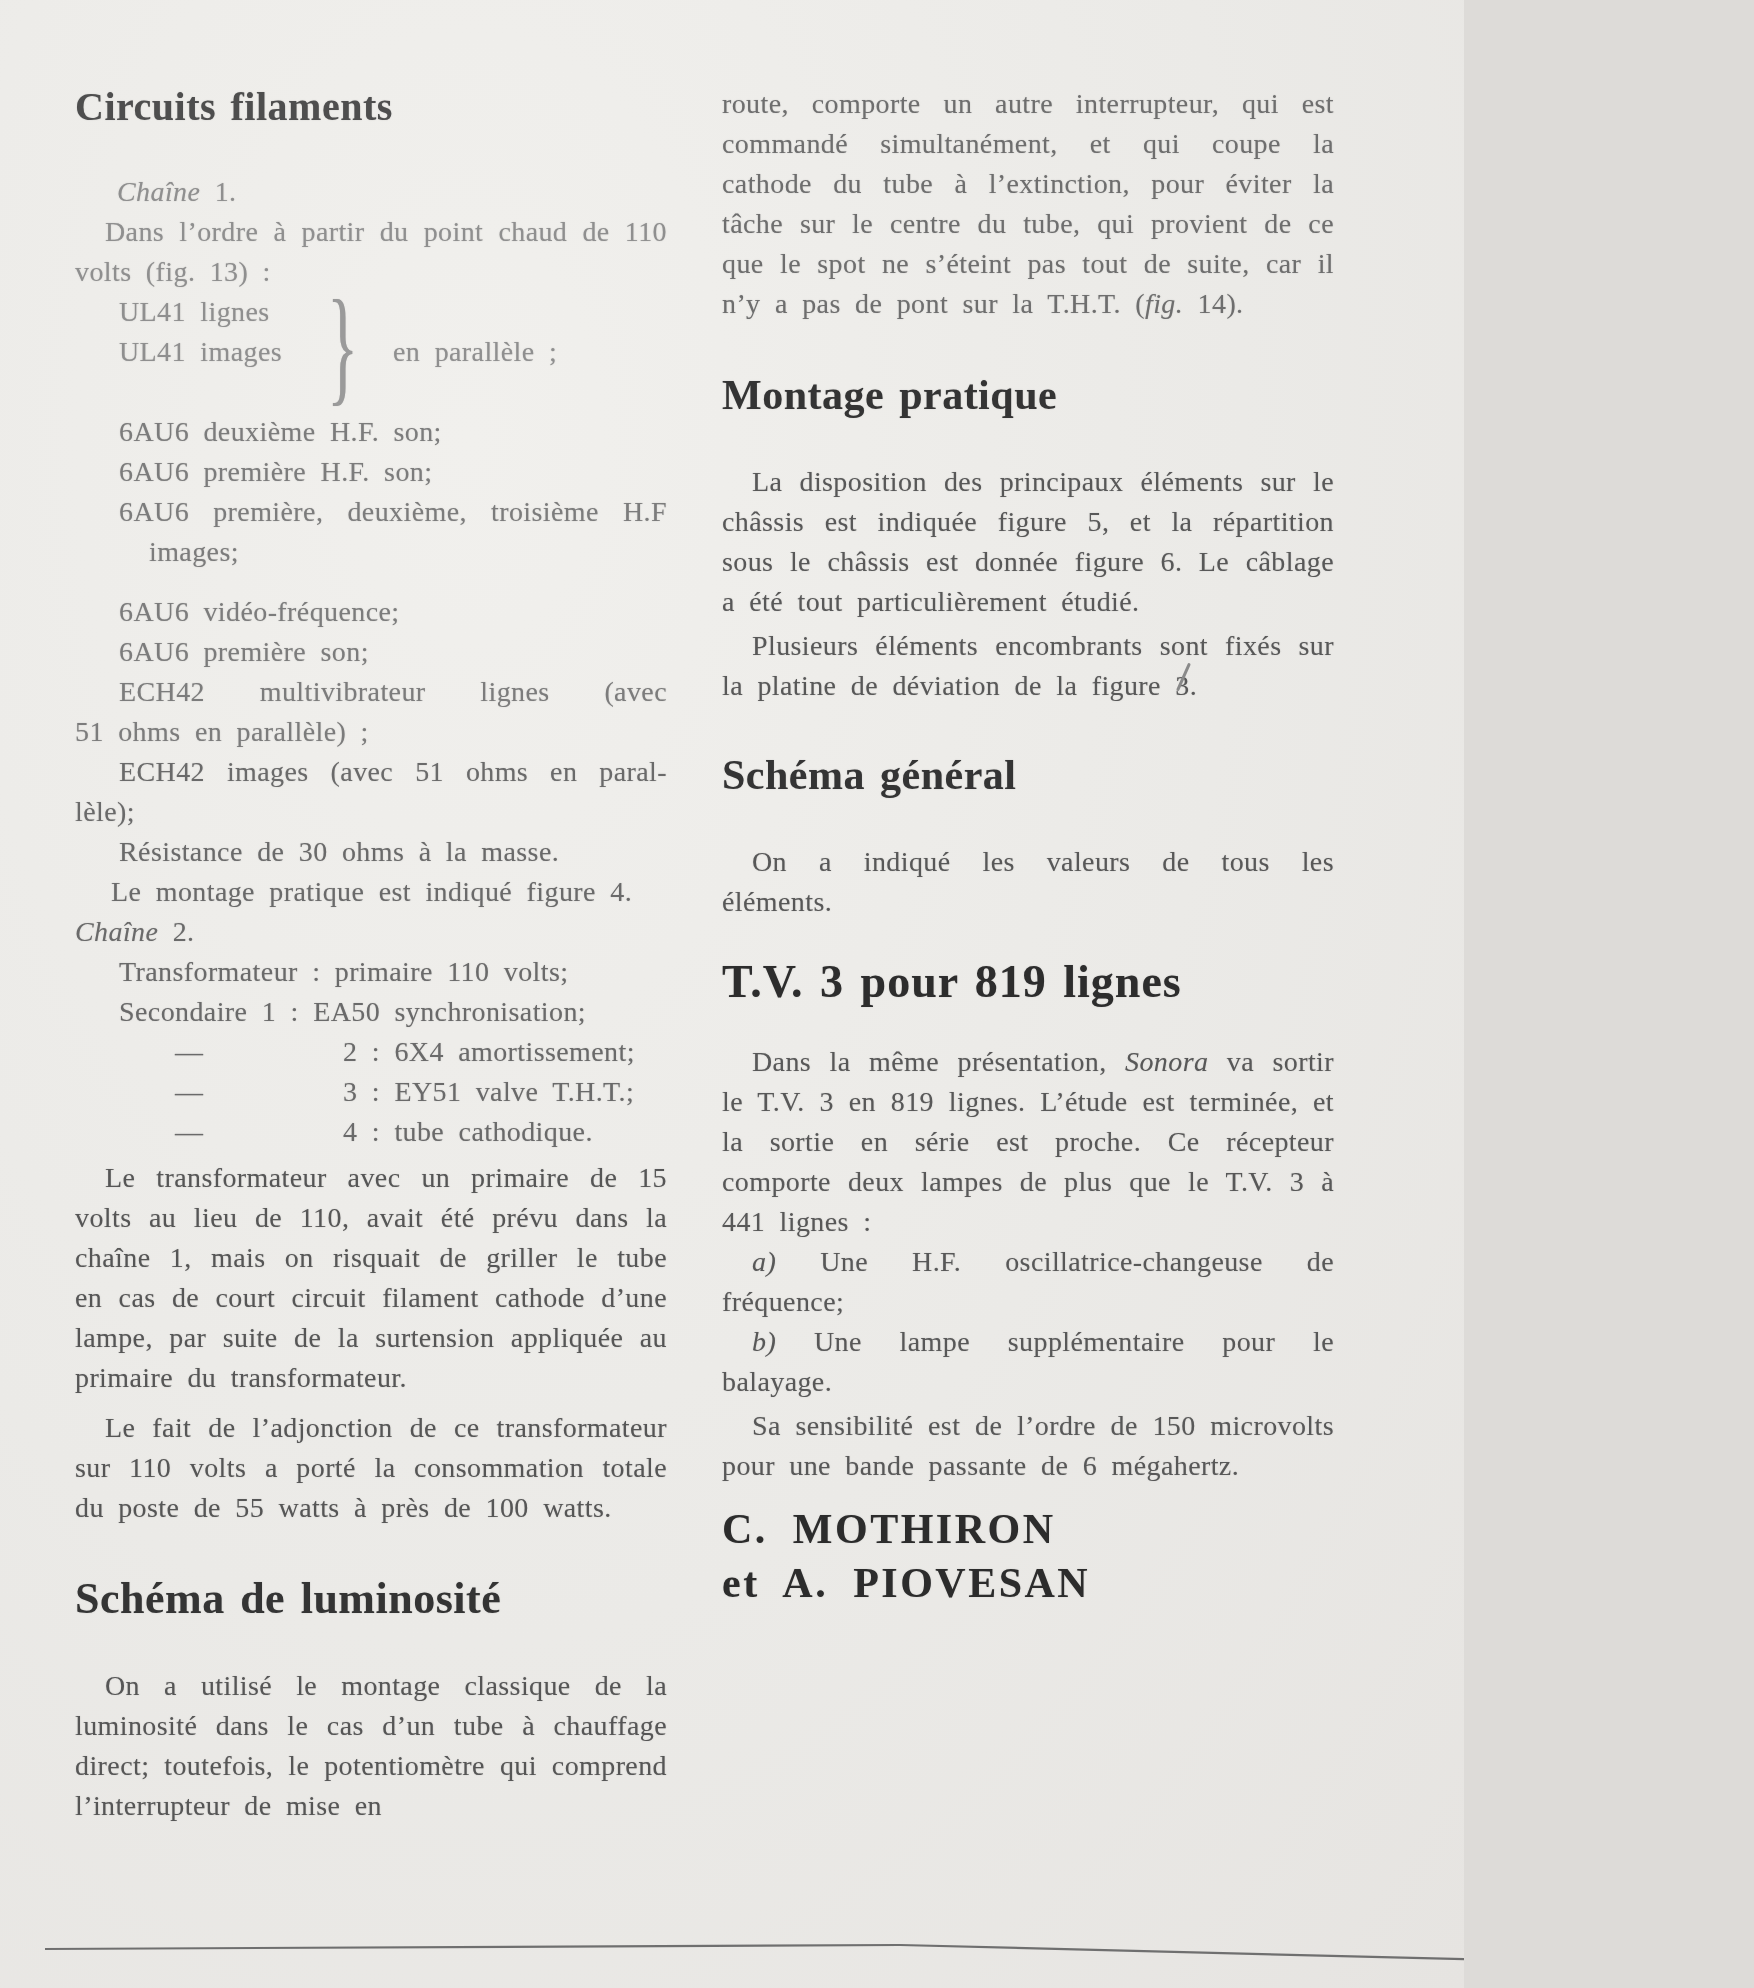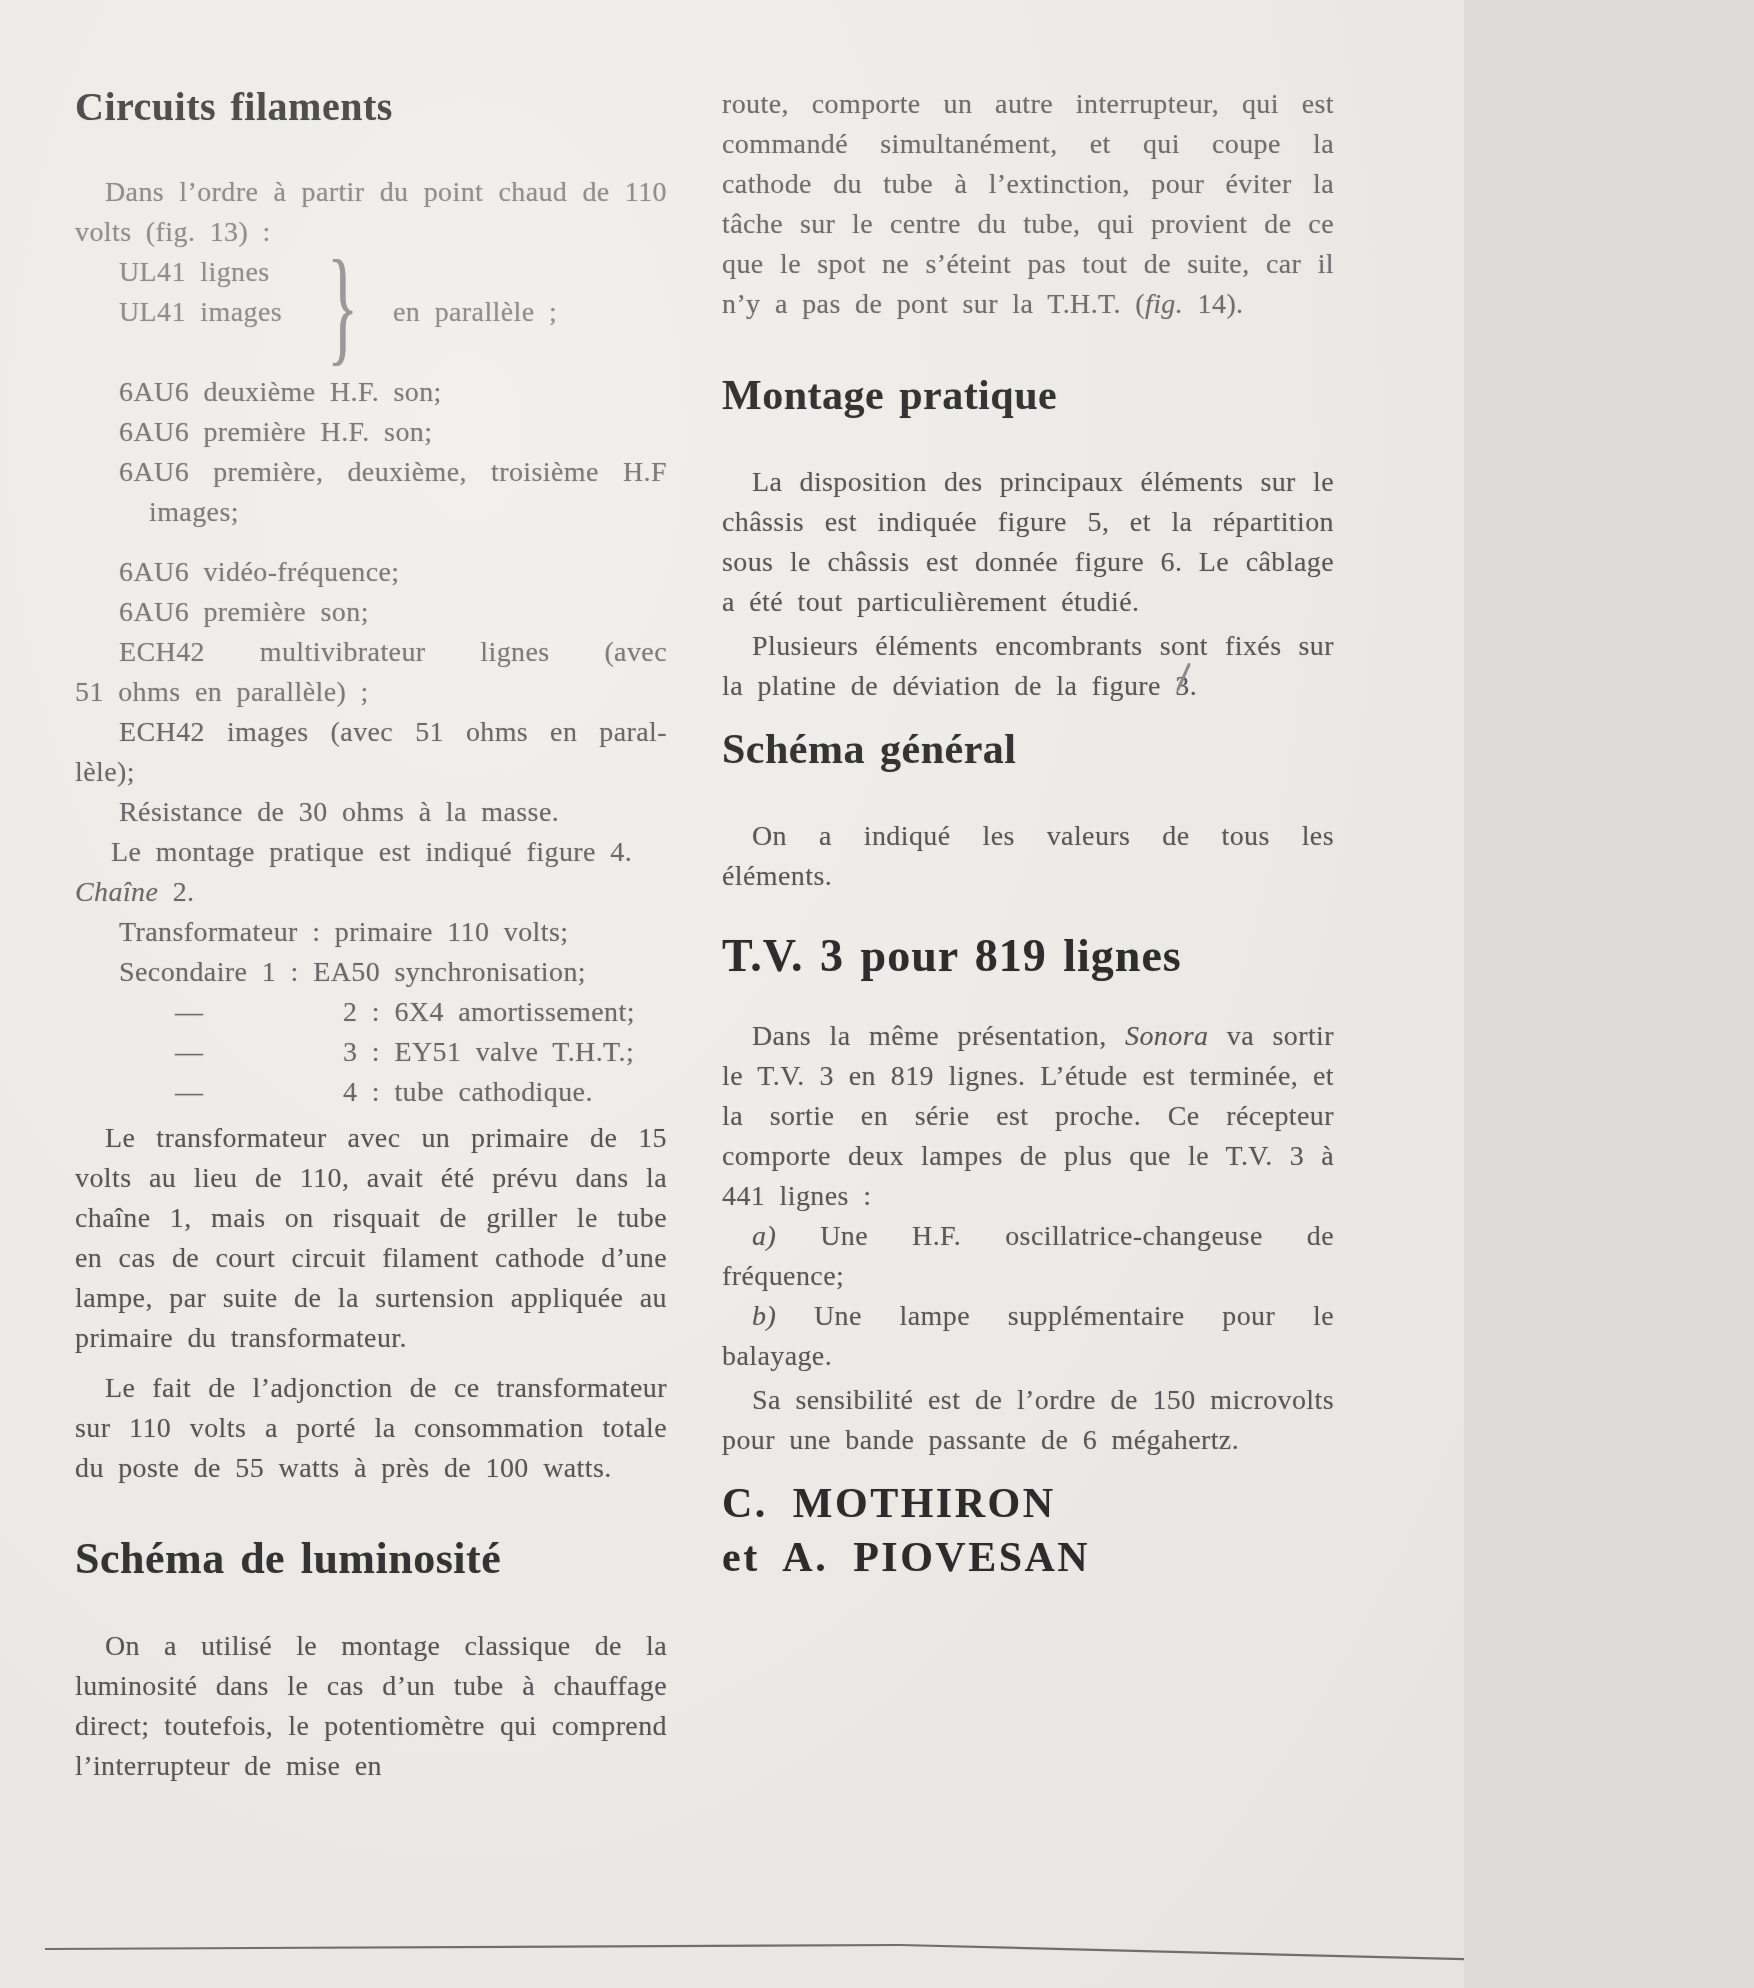--- a/index.html
+++ b/index.html
@@ -19,21 +19,21 @@
   .para{margin:0;font-size:28px;line-height:40px;text-align:justify;}
   .para.indent{text-indent:30px;}
   .ln{font-size:28px;line-height:40px;white-space:nowrap;}
   .spread{display:flex;justify-content:space-between;white-space:normal;}
 
   .hd{font-weight:bold;word-spacing:4px;letter-spacing:.5px;text-align:left;white-space:nowrap;}
   .h-col1{color:#4e4e4e;line-height:46px;margin:0 0 42px 0;}
   .h-dark{color:#343434;line-height:50px;margin:46px 0 42px 0;}
   .h-darker{color:#2d2d2d;line-height:56px;margin:32px 0 32px 0;letter-spacing:1px;}
 
-  .mt4{margin-top:4px}.mt6{margin-top:6px}.mt10{margin-top:10px}.mt40{margin-top:18px}
+  .mt4{margin-top:4px}.mt6{margin-top:6px}.mt10{margin-top:10px}.mt40{margin-top:44px}
 
   .f1{color:#8f8f8f}.f2{color:#7c7c7c}.f3{color:#6a6a6a}.f4{color:#565656}
   .c2a{color:#6e6e6e}.c2{color:#585858}
 
   .dashline{padding-left:100px;display:flex;font-size:28px;line-height:40px;}
   .dash{width:168px;flex:0 0 auto;}
   .dashtext{flex:0 0 auto;}
 
   .bracegrp{position:relative;height:120px;}
   .bracelines .ln{padding-left:44px;}
@@ -59,20 +59,21 @@
   .overlay{position:absolute;left:0;top:0;pointer-events:none;}
   .stray{position:absolute;left:1182px;top:662px;width:3px;height:30px;background:#8a8a8a;
          transform:rotate(24deg);border-radius:2px;}
 </style>
 </head>
 <body>
 
 <div class="page">
   <div class="col col1" id="col1">
       <div class="hd h-col1" style="font-size: 40px;">Circuits filaments</div>
+      <div class="ln f1" style="padding-left: 42px;"><i>Chaîne </i><span>1.</span></div>
       <div class="para f1 indent"><span>Dans l’ordre à partir du point chaud de 110 volts (fig. 13) :</span></div>
       <div class="bracegrp f1">
         <div class="bracelines">
           <div class="ln">UL41 lignes</div>
           <div class="ln">UL41 images</div>
         </div>
         <span class="bracechar">}</span>
         <span class="bracelabel">en parallèle ;</span>
       </div>
       <div class="ln f2" style="padding-left: 44px;"><span>6AU6 deuxième H.F. son;</span></div>

